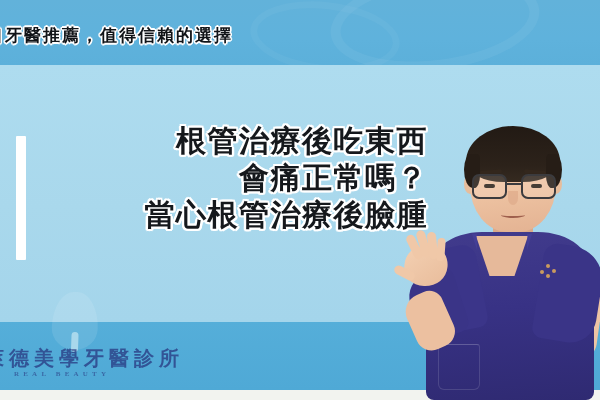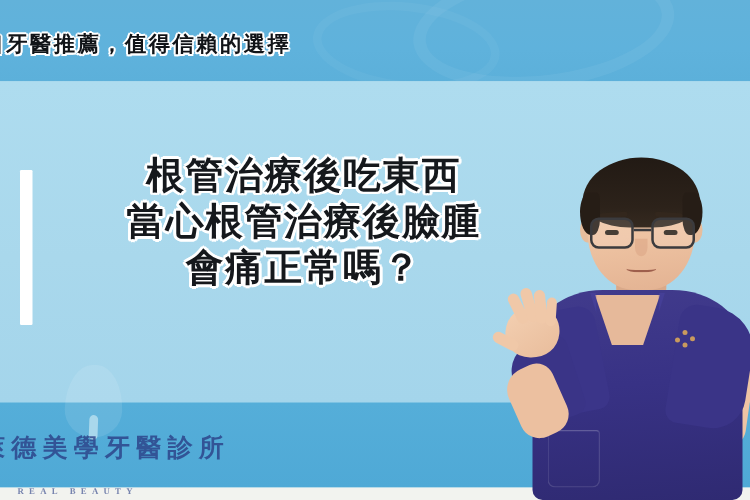--- a/index.html
+++ b/index.html
@@ -79,21 +79,21 @@
     position:absolute; left:16px; top:136px;
     width:10px; height:124px;
     background:#ffffff;
     border-radius:1px;
   }
 
   
   .headline {
     position:absolute; left:58px; top:122px;
     width:370px;
-    text-align:center;
+    text-align:right;
   }
   .headline-line {
     font-size:30px;
     font-weight:700;
     line-height:1.24;
     letter-spacing:1.5px;
     color:#15181c;
     white-space:nowrap;
     text-shadow:
        2.2px 0 0 #ffffff, -2.2px 0 0 #ffffff,
@@ -110,21 +110,21 @@
   }
   .logo-cn {
     font-size:20px; font-weight:700;
     letter-spacing:5px;
     color:#2b3f86;
     opacity:0.80;
     white-space:nowrap;
     line-height:1;
   }
   .logo-en {
-    margin-top:21px; margin-left:30px;
+    margin-top:2px; margin-left:30px;
     font-size:7px;
     font-weight:700;
     letter-spacing:4.2px;
     color:#2b3f86;
     opacity:0.62;
     white-space:nowrap;
     font-family:"Liberation Serif","DejaVu Serif",serif;
   }
 
   
@@ -287,22 +287,22 @@
   <div class="bg-lower-band"></div>
   <div class="bg-tooth"></div>
   <div class="bg-bottom-strip"></div>
 
   <div class="strapline">口牙醫推薦，值得信賴的選擇</div>
 
   <div class="accent-bar"></div>
 
   <div class="headline">
     <div class="headline-line">根管治療後吃東西</div>
+    <div class="headline-line">會痛正常嗎？</div>
     <div class="headline-line">當心根管治療後臉腫</div>
-    <div class="headline-line">會痛正常嗎？</div>
   </div>
 
   <div class="logo">
     <div class="logo-cn">萊德美學牙醫診所</div>
     <div class="logo-en">REAL BEAUTY</div>
   </div>
 
   <div class="dentist">
     <div class="d-sleeve-r"></div>
     <div class="d-arm-r"></div>

